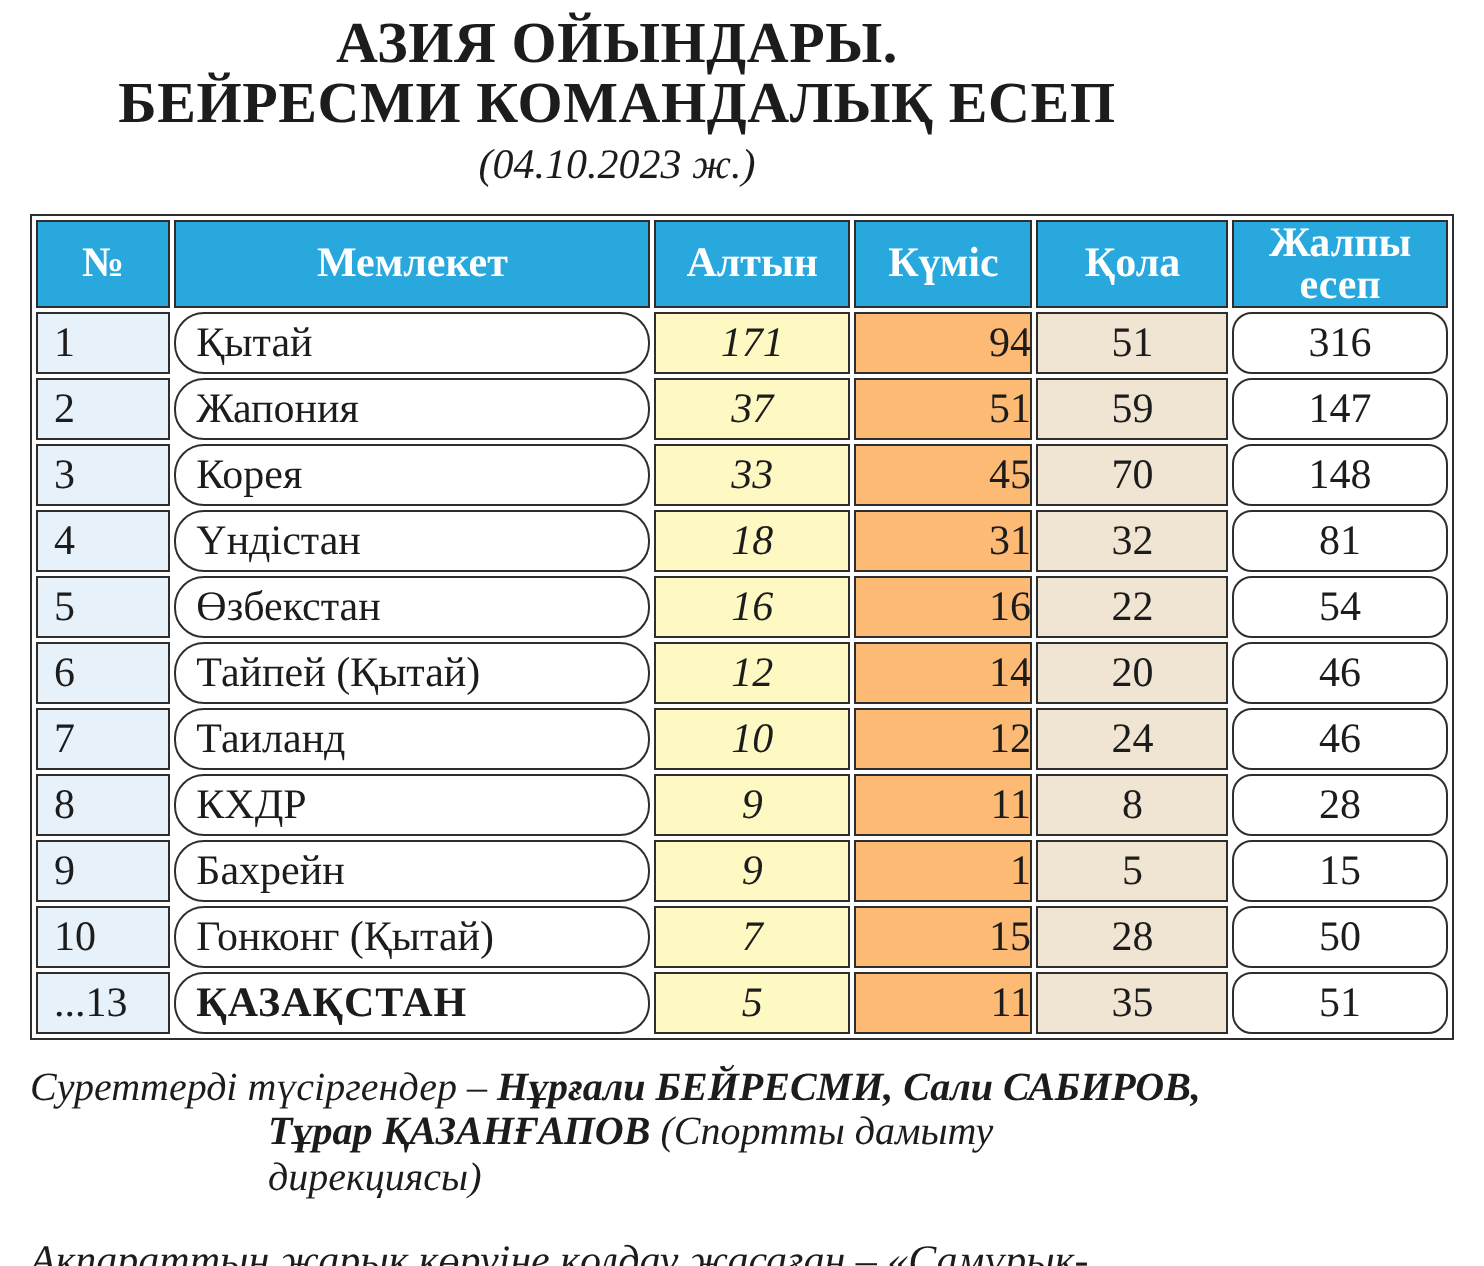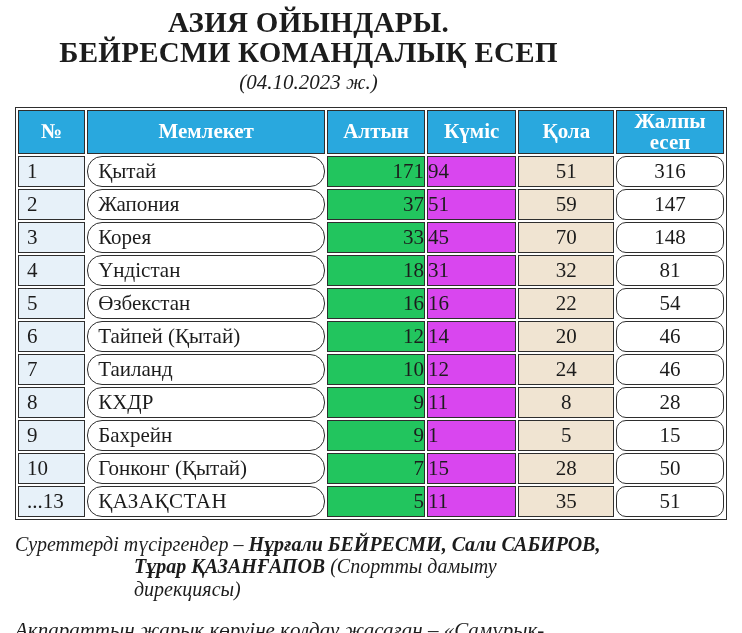--- a/index.html
+++ b/index.html
@@ -59,25 +59,25 @@
   }
   td { height: 29px; vertical-align: middle; }
   .col-rank    { width: 64px; }
   .col-country { width: 232px; }
   .col-gold    { width: 94px; }
   .col-silver  { width: 86px; }
   .col-bronze  { width: 92px; }
   .col-total   { width: 104px; }
   td.rank-cell    { background: #e7f1f9; text-align: left; padding-left: 8px; }
   td.country-cell { background: #ffffff; text-align: left; padding-left: 10px; border-radius: 15px; }
-  td.gold-cell    { background: #22c55e; text-align: right; }
-  td.silver-cell  { background: #d946ef; text-align: left; }
+  td.gold-cell    { background: #fef9c3; text-align: center; font-style: italic; }
+  td.silver-cell  { background: #fdba74; text-align: right; }
   td.bronze-cell  { background: #f0e4d2; text-align: center; }
   td.total-cell   { background: #ffffff; text-align: center; border-radius: 10px; }
-  td.bold-country { font-weight: normal; letter-spacing: 0.5px; }
+  td.bold-country { font-weight: bold; letter-spacing: 0.5px; }
   .credits {
     margin-top: 13px;
     font-size: 20px;
     font-style: italic;
     line-height: 1.12;
   }
   .credits .names { font-weight: bold; }
   .credit-line2 { margin-left: 119px; }
   .support {
     margin-top: 17px;

